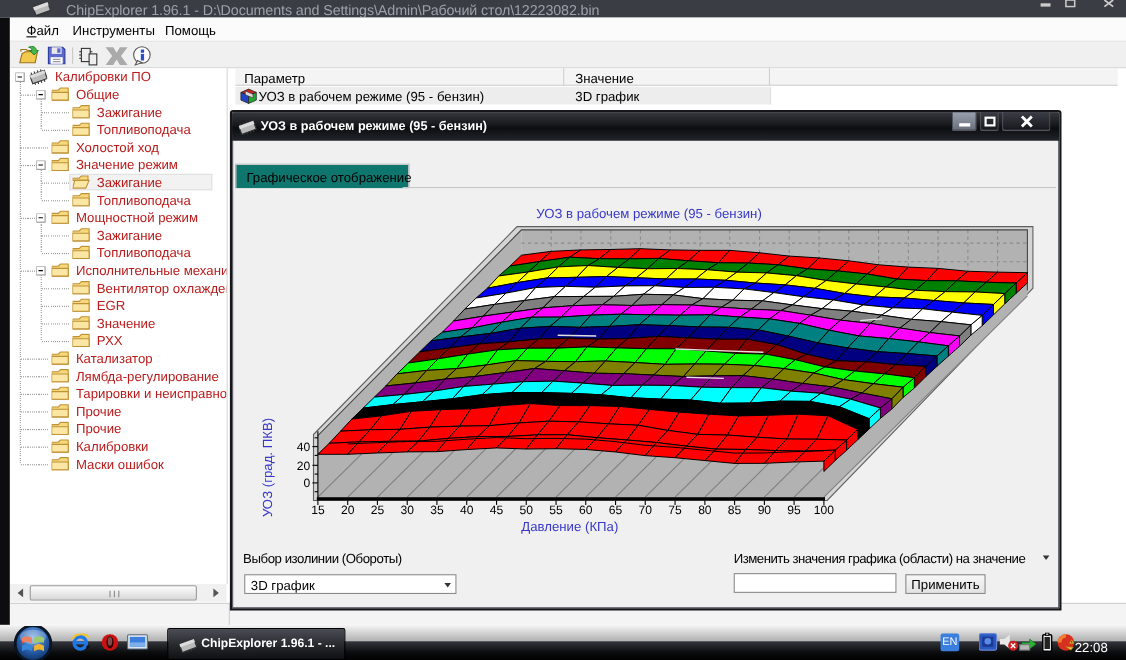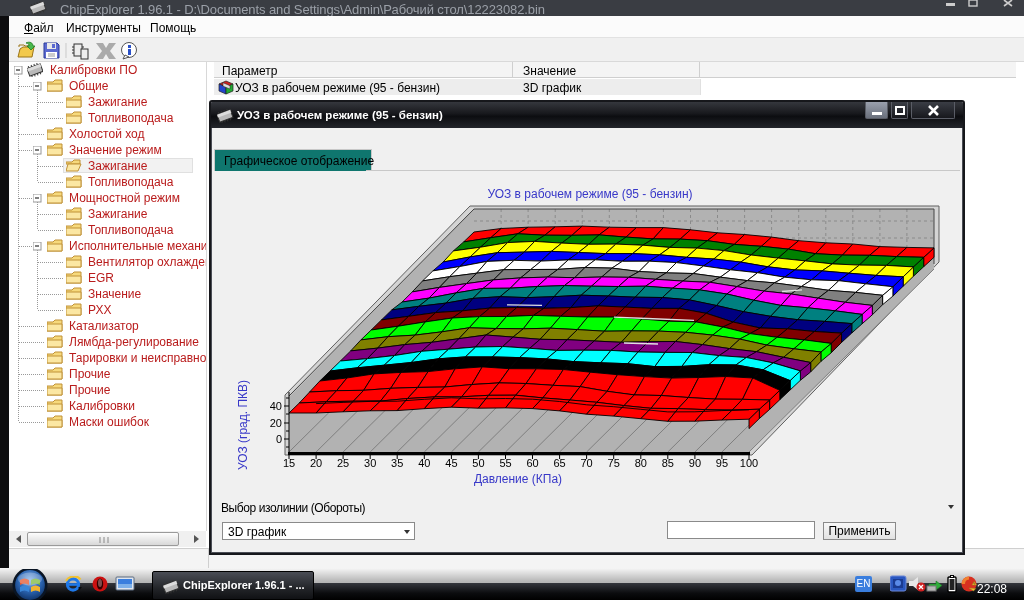--- a/index.html
+++ b/index.html
@@ -832,20 +832,21 @@
           </g>
 <text x="588" y="196" font-size="12" text-anchor="middle" fill="#3838c8" font-family="Liberation Sans, sans-serif">УОЗ в рабочем режиме (95 - бензин)</text>
 <text x="516" y="481" font-size="12" text-anchor="middle" fill="#3838c8" font-family="Liberation Sans, sans-serif">Давление (КПа)</text>
 <text x="245" y="423" font-size="12" text-anchor="middle" fill="#3838c8" font-family="Liberation Sans, sans-serif" transform="rotate(-90 245 423)">УОЗ (град. ПКВ)</text>
 </svg></div>
     <div class="lbl" style="left:10px;top:399px;letter-spacing:-0.4px">Выбор изолинии (Обороты)</div>
     <div class="combo" style="left:11px;top:420px;width:193px">
         <span class="abs" style="left:5px;top:2px">3D график</span>
         <span class="a"></span>
       </div>
+    <div class="lbl" style="left:456px;top:399px;letter-spacing:-0.45px">Изменить значения графика (области) на значение</div>
     <div class="abs" style="left:737px;top:403px;width:0;height:0;border-left:3px solid transparent;border-right:3px solid transparent;border-top:4px solid #333"></div>
     <div class="combo" style="left:456px;top:419px;width:148px"></div>
     <div class="btn" style="left:612px;top:420px;width:73px;height:18px;line-height:16px">Применить</div>
   </div>
 
   <div class="abs" id="taskbar"></div>
   <div class="abs" id="tbbody"></div>
   <div class="abs" id="taskbtn">
       <span class="abs" style="left:30px;top:7px;font-size:11px;font-weight:bold">ChipExplorer 1.96.1 - ...</span>
       <svg class="abs" style="left:10px;top:8px" width="17" height="14">

